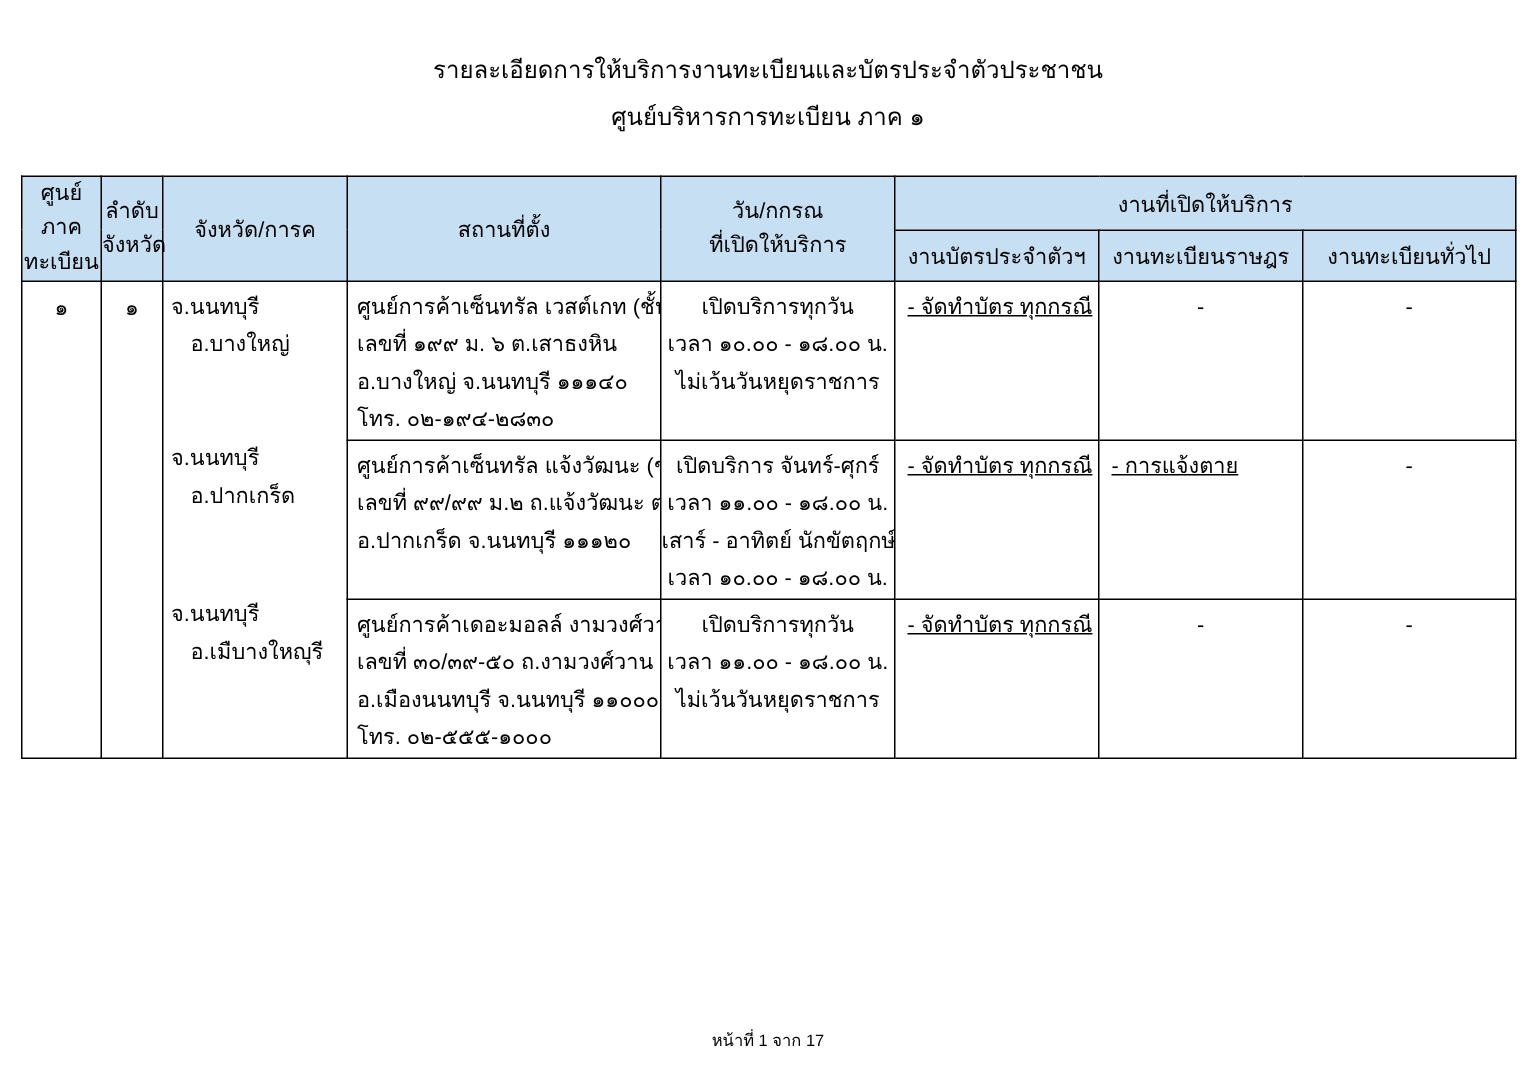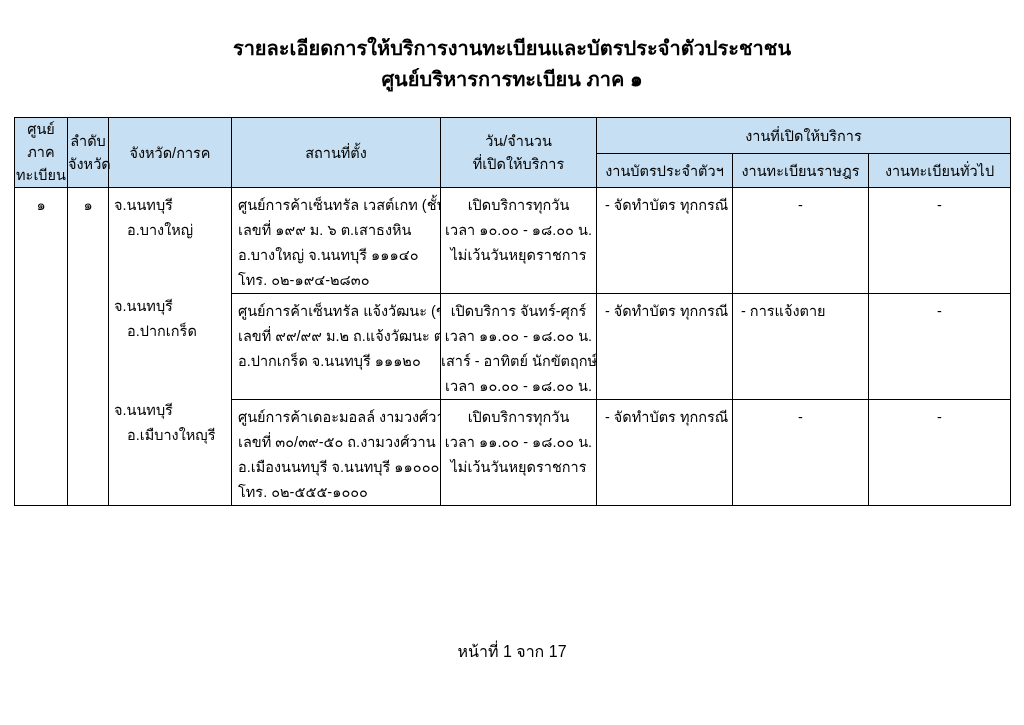--- a/index.html
+++ b/index.html
@@ -5,21 +5,21 @@
   html,body { margin:0; padding:0; }
   body {
     width:1024px; height:725px;
     background:#ffffff;
     color:#000000;
     font-family:"Liberation Sans", sans-serif;
     position:relative;
     overflow:hidden;
   }
   .titles { text-align:center; padding-top:33px; }
-  .title-line { font-size:20px; line-height:30.5px;font-weight:bold; }
+  .title-line { font-size:16px; line-height:30.5px; }
   .title-line.org { margin-top:0; }
 
   table.main {
     border-collapse:collapse;
     table-layout:fixed;
     width:996px;
     margin:23px 14px 0 14px;
     border:1px solid #0369a1;
     font-size:14.5px;
   }
@@ -36,31 +36,31 @@
   tr.brow1 { height:101px; }
   tr.brow2 { height:104px; }
   tr.brow3 { height:104px; }
 
   td { vertical-align:top; }
   .pad { padding-top:5px; }
   .line { line-height:25px; white-space:nowrap; overflow:hidden; }
   .num { text-align:center; }
   .loc .line { padding-left:6px; text-align:left; }
   .sched { text-align:center; }
-  .svc .line { padding-left:8px; text-align:left; }
+  .svc .line { padding-left:8px; text-align:left;text-decoration:underline; }
   .dash { text-align:center; }
 
   .prov-block1 { height:101px; }
   .prov-block2 { height:104px; }
   .prov-block3 { height:104px; }
   .prov-line { line-height:25px; padding-left:5px; }
   .dist-line { line-height:25px; padding-left:18px; }
   .prov-block1, .prov-block2, .prov-block3 { padding-top:5px; box-sizing:border-box; }
 
-  .footer { position:absolute; left:0; width:100%; top:639px; text-align:center; font-size:16px; }
+  .footer { position:absolute; left:0; width:100%; top:684px; text-align:center; font-size:11px; }
 </style>
 </head>
 <body>
 
 <div class="titles">
   <div class="title-line">รายละเอียดการให้บริการงานทะเบียนและบัตรประจำตัวประชาชน</div>
   <div class="title-line org">ศูนย์บริหารการทะเบียน ภาค ๑</div>
 </div>
 
 <table class="main">
@@ -80,21 +80,21 @@
         <div class="hline">ศูนย์ภาค</div>
         <div class="hline">ทะเบียน</div>
       </th>
       <th rowspan="2">
         <div class="hline">ลำดับ</div>
         <div class="hline">จังหวัด</div>
       </th>
       <th rowspan="2">จังหวัด/การค</th>
       <th rowspan="2">สถานที่ตั้ง</th>
       <th rowspan="2">
-        <div class="hline">วัน/จำนวน</div>
+        <div class="hline">วัน/กกรณ</div>
         <div class="hline">ที่เปิดให้บริการ</div>
       </th>
       <th colspan="3">งานที่เปิดให้บริการ</th>
     </tr>
     <tr class="hrow2">
       <th>งานบัตรประจำตัวฯ</th>
       <th>งานทะเบียนราษฎร</th>
       <th>งานทะเบียนทั่วไป</th>
     </tr>
   </thead>

